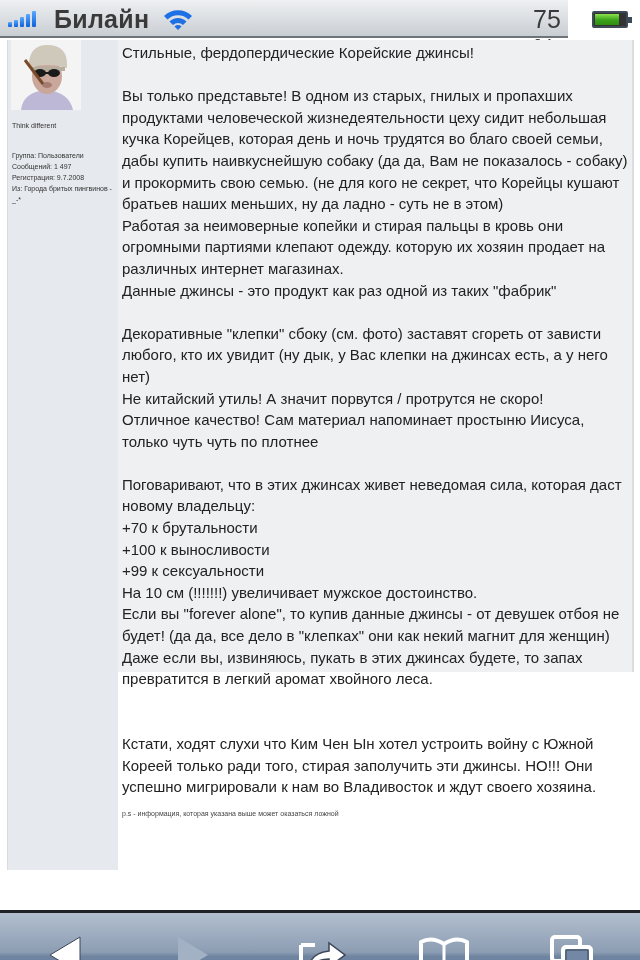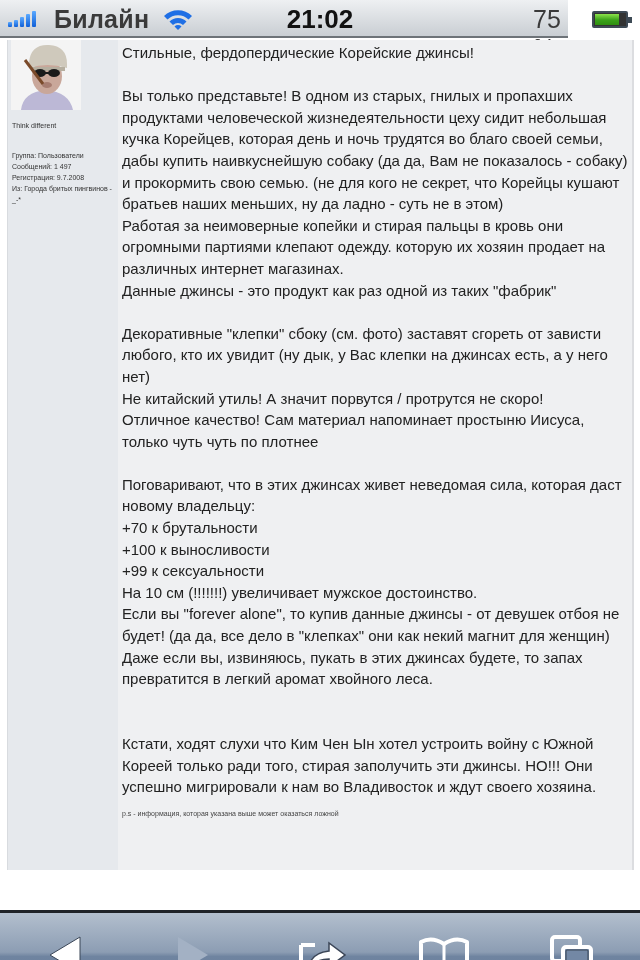--- a/index.html
+++ b/index.html
@@ -28,21 +28,21 @@
   .sidebar {
     position: absolute; left: 7px; top: 0; width: 111px; height: 830px;
     background: #e6e9ed; border-left: 1px solid #d8dbdf;
   }
   .avatar { position: absolute; left: 3px; top: 0; width: 70px; height: 70px; background: #f3f3f3; overflow: hidden; }
   .sb-text { position: absolute; left: 4px; font-size: 7px; color: #333; line-height: 11px; width: 106px; }
   .sb-motto { top: 80px; }
   .sb-meta { top: 110px; }
 
   .post {
-    position: absolute; left: 118px; top: 0; width: 516px; height: 830px;
+    position: absolute; left: 118px; top: 0; width: 516px; height: 632px;
     background: #eff0f2; border-right: 2px solid #dcdde0;
     padding: 2px 0 0 4px;
   }
   .para { font-size: 15px; line-height: 21.6px; color: #222; white-space: pre-line; }
   .gap { height: 21.6px; }
   .ps { font-size: 7px; color: #444; margin-top: 12px; }
 
   
   .toolbar {
     position: absolute; left: 0; top: 870px; width: 640px; height: 90px;
@@ -63,21 +63,20 @@
       <span style="height:10px"></span>
       <span style="height:13px"></span>
       <span style="height:16px"></span>
   </div>
   <div class="carrier">Билайн</div>
   <svg class="wifi" viewBox="0 0 32 26">
     <path d="M2 10 A20 20 0 0 1 30 10 L26.5 13.5 A15 15 0 0 0 5.5 13.5 Z" fill="#1f6fe5"></path>
     <path d="M7.5 15.5 A12 12 0 0 1 24.5 15.5 L21 19 A7 7 0 0 0 11 19 Z" fill="#1f6fe5"></path>
     <path d="M12.5 20.5 A5 5 0 0 1 19.5 20.5 L16 24 Z" fill="#1f6fe5"></path>
   </svg>
-  <div class="time">21:02</div>
   <div class="battery-pct">75 %</div>
   <div class="battery">
       <div class="fill"></div>
       <div class="nub"></div>
     </div>
 </div>
 
 <div class="page">
   <div class="sidebar">
     <div class="avatar">

